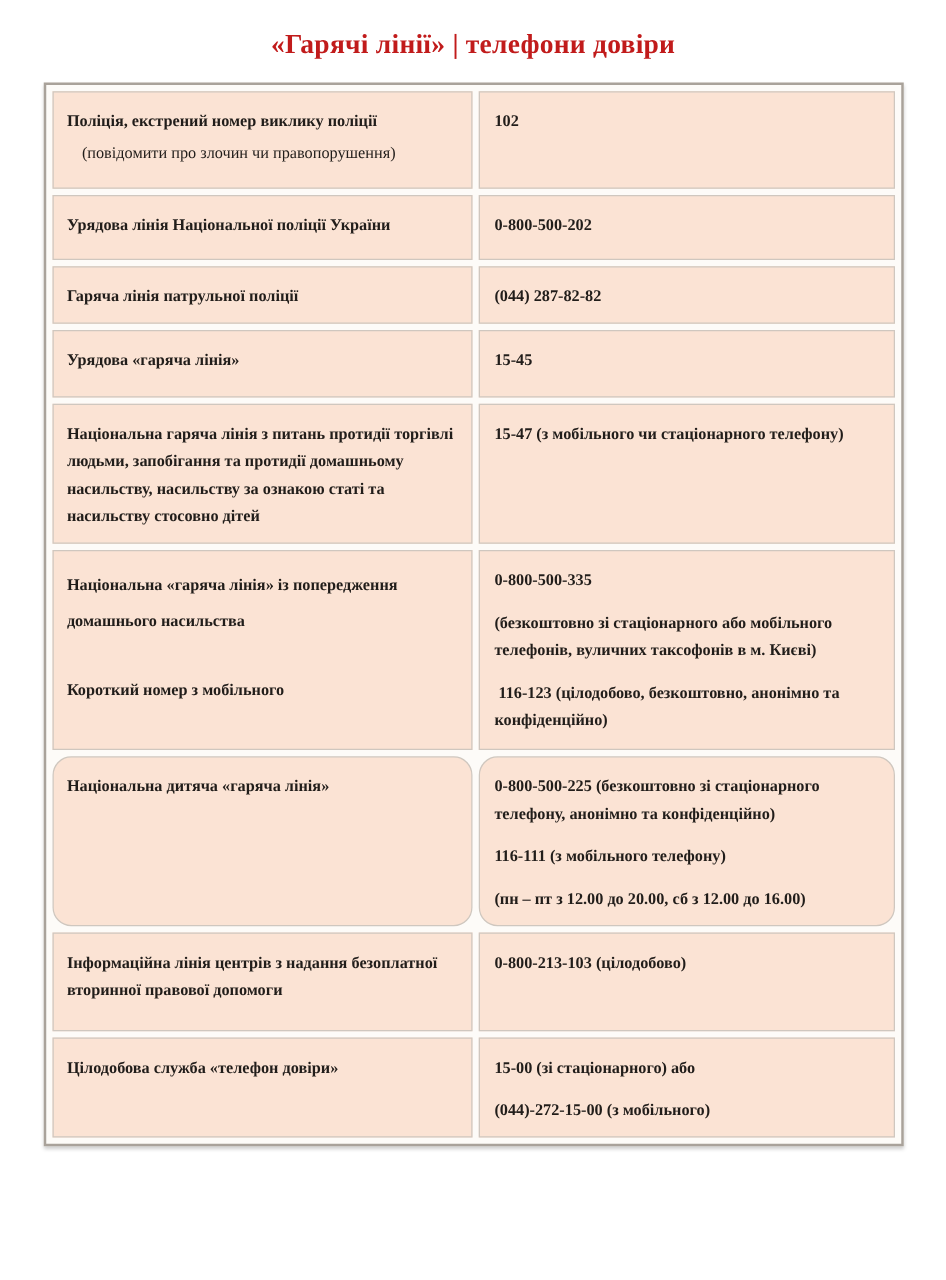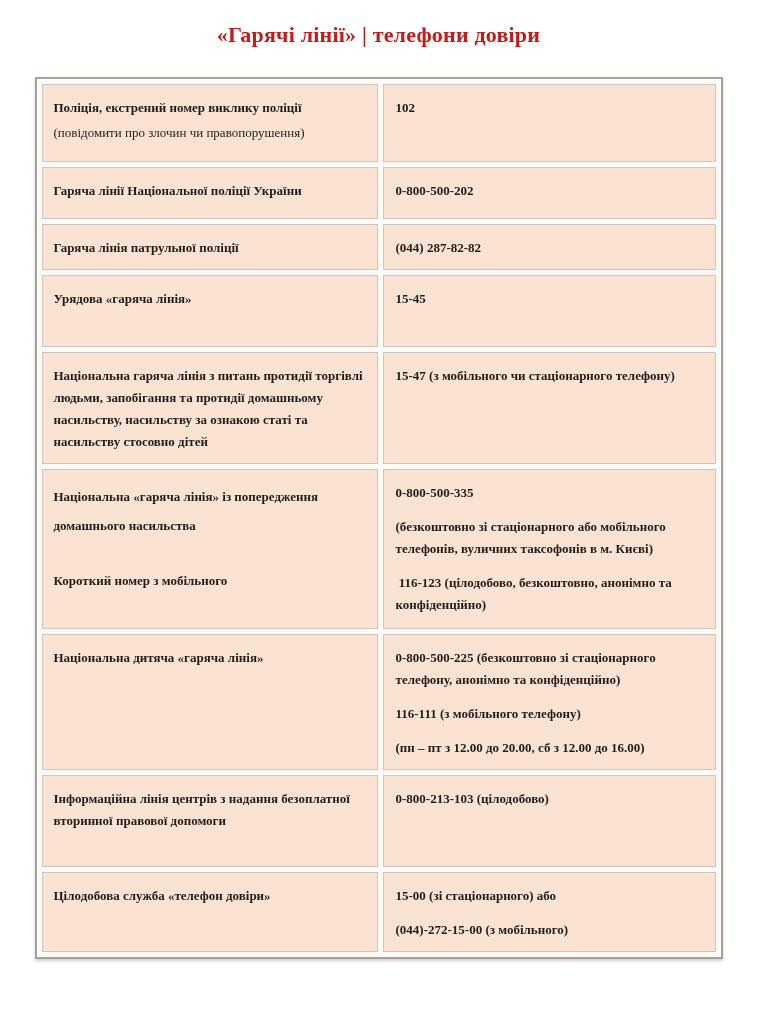--- a/index.html
+++ b/index.html
@@ -25,21 +25,21 @@
     width: 757px;
     height: 1024px;
     box-sizing: border-box;
     padding-top: 22px;
   }
   .title {
     text-align: center;
     font-size: 22px;
     font-weight: bold;
     color: var(--title-color);
-    margin: 0 0 29px 0;
+    margin: 0 0 18px 0;
     letter-spacing: 0.2px;
   }
   table.hotlines {
     margin: 0 auto;
     width: 684px;
     table-layout: fixed;
     border-collapse: separate;
     border-spacing: 5px;
     border: 2px solid var(--outer-border);
     background: #fdfbf8;
@@ -55,31 +55,31 @@
   td.left  { width: 336px; }
   td.right { width: 333px; padding-left: 12px; }
   td p {
     margin: 0 0 12px 0;
     font-size: 13px;
     line-height: 22px;
     font-weight: bold;
     white-space: pre-wrap;
   }
   td p:last-child { margin-bottom: 0; }
-  td p.r { font-weight: normal; }
+  td p.r { font-weight: normal; margin-left: 12px; }
 
   
   tr:nth-child(1)  td { height: 78px; }
   tr:nth-child(2)  td { height: 52px; }
   tr:nth-child(3)  td { height: 40px; }
-  tr:nth-child(4)  td { height: 72px; }
+  tr:nth-child(4)  td { height: 54px; }
   tr:nth-child(5)  td { height: 112px; }
   tr:nth-child(6)  td { height: 160px; }
-  tr:nth-child(7)  td { height: 136px; }
-  tr:nth-child(8)  td { height: 92px; }
+  tr:nth-child(7)  td { height: 136px; border-radius: 15px; }
+  tr:nth-child(8)  td { height: 79px; }
   tr:nth-child(9)  td { height: 53px; }
   tr:nth-child(10) td { height: 103px; }
 
   
   tr:nth-child(1)  td.left p { margin-bottom: 3px; }
   tr:nth-child(6)  td.left p:first-child { line-height: 29px; margin-bottom: 30px; }
   tr:nth-child(10) td.right p { margin-bottom: 16px; margin-top: 35px; }
 </style>
 </head>
 <body>
@@ -93,21 +93,21 @@
           <td class="left">
             <p class="b">Поліція, екстрений номер виклику поліції</p>
             <p class="r">(повідомити про злочин чи правопорушення)</p>
           </td>
           <td class="right">
             <p class="b">102</p>
           </td>
         </tr>
         <tr>
           <td class="left">
-            <p class="b">Гаряча лінії Національної поліції України</p>
+            <p class="b">Урядова лінія Національної поліції України</p>
           </td>
           <td class="right">
             <p class="b">0-800-500-202</p>
           </td>
         </tr>
         <tr>
           <td class="left">
             <p class="b">Гаряча лінія патрульної поліції</p>
           </td>
           <td class="right">

